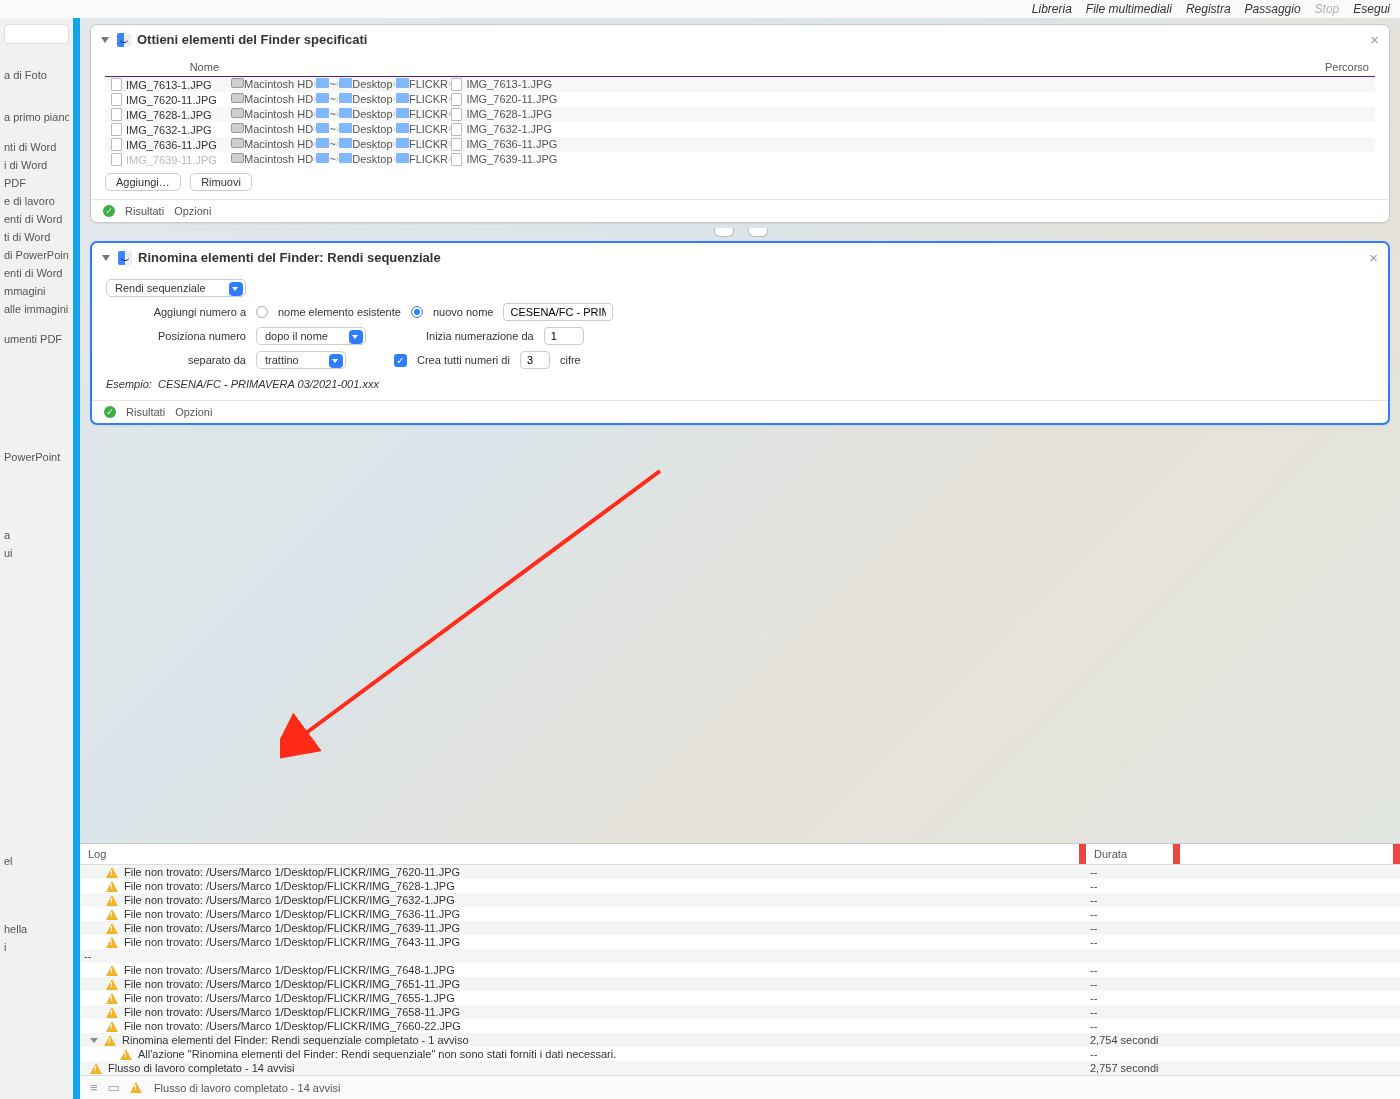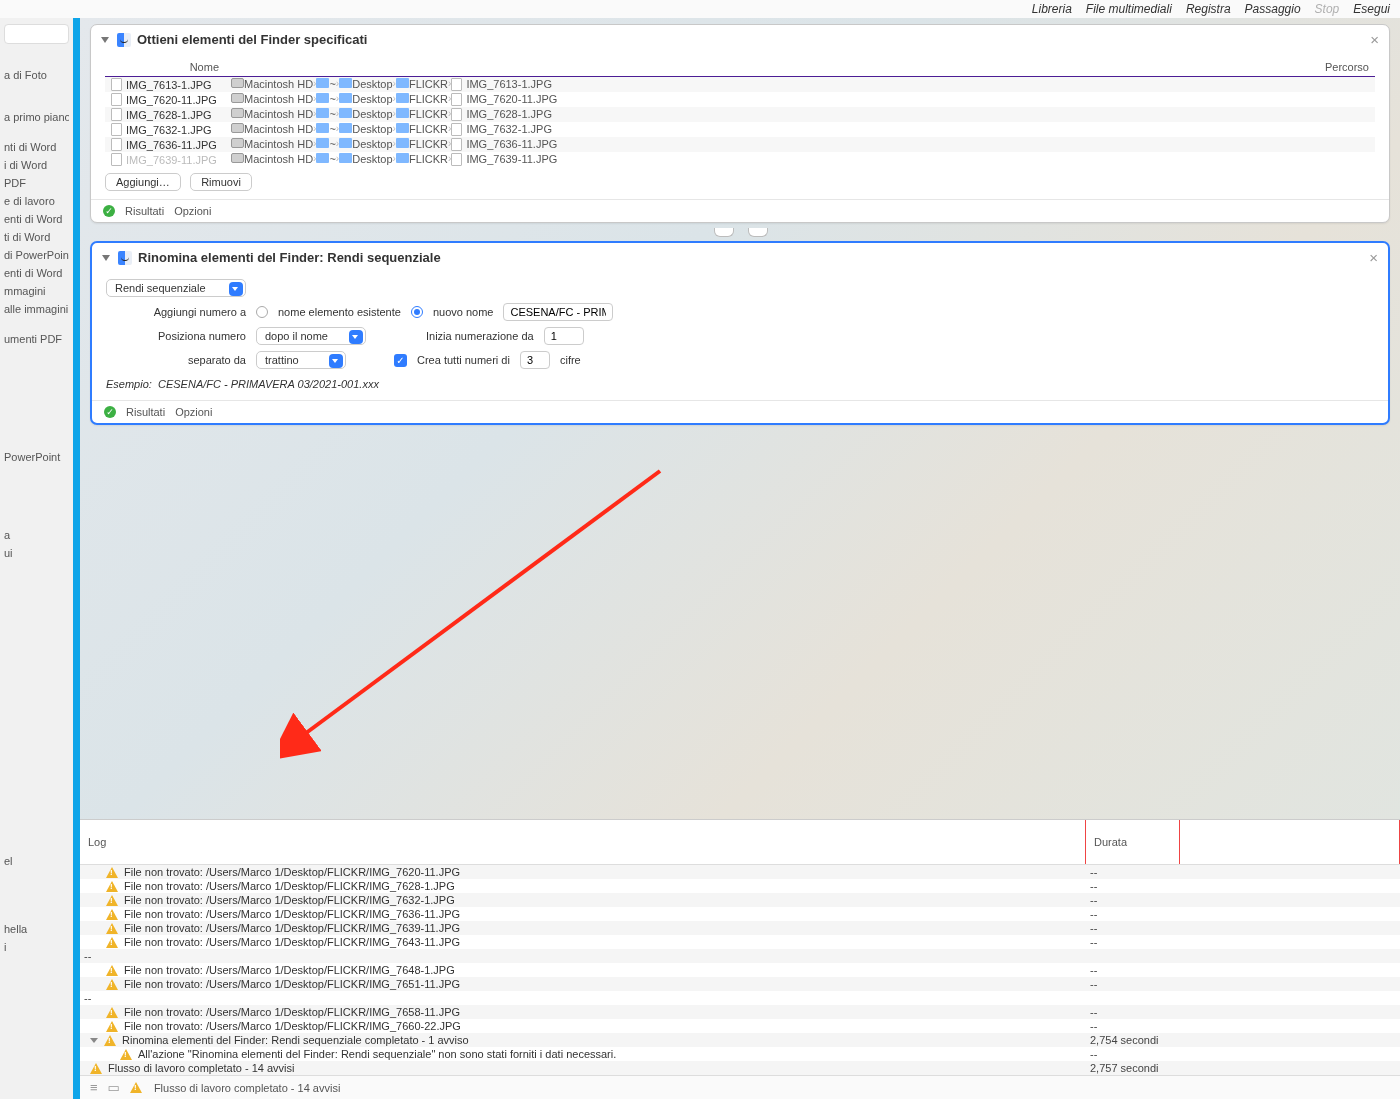--- a/index.html
+++ b/index.html
@@ -282,25 +282,25 @@
 
 .log-panel {
   background: #fff;
   border-top: 1px solid #ccc;
 }
 .log-head {
   display: flex;
   border-bottom: 1px solid #ddd;
 }
 .log-head .lh {
-  padding: 16px 8px;
+  padding: 4px 8px;
   font-size: 11px;
   color: #555;
   font-weight: 400;
-  border-right: 1px solid #ef4444;
+  border-right: 7px solid #ef4444;
 }
 .lh.msg { flex: 1; }
 .lh.dur { width: 94px; }
 .lh.ext { width: 220px; }
 .log-rows { max-height: 224px; overflow: hidden; }
 .log-row {
   display: flex;
   align-items: center;
   font-size: 11px;
 }
@@ -595,20 +595,24 @@
           </div>
           <div class="log-row">
             <div class="cell-msg">
               <span class="warn-icon"></span>
               <span>File non trovato: /Users/Marco 1/Desktop/FLICKR/IMG_7651-11.JPG</span>
             </div>
             <div class="cell-dur">--</div>
             <div class="cell-ext"></div>
           </div>
           <div class="log-row">
+            <div class="cell-msg">
+              <span class="warn-icon"></span>
+              <span>File non trovato: /Users/Marco 1/Desktop/FLICKR/IMG_7655-1.JPG</span>
+            </div>
             <div class="cell-dur">--</div>
             <div class="cell-ext"></div>
           </div>
           <div class="log-row">
             <div class="cell-msg">
               <span class="warn-icon"></span>
               <span>File non trovato: /Users/Marco 1/Desktop/FLICKR/IMG_7658-11.JPG</span>
             </div>
             <div class="cell-dur">--</div>
             <div class="cell-ext"></div>

